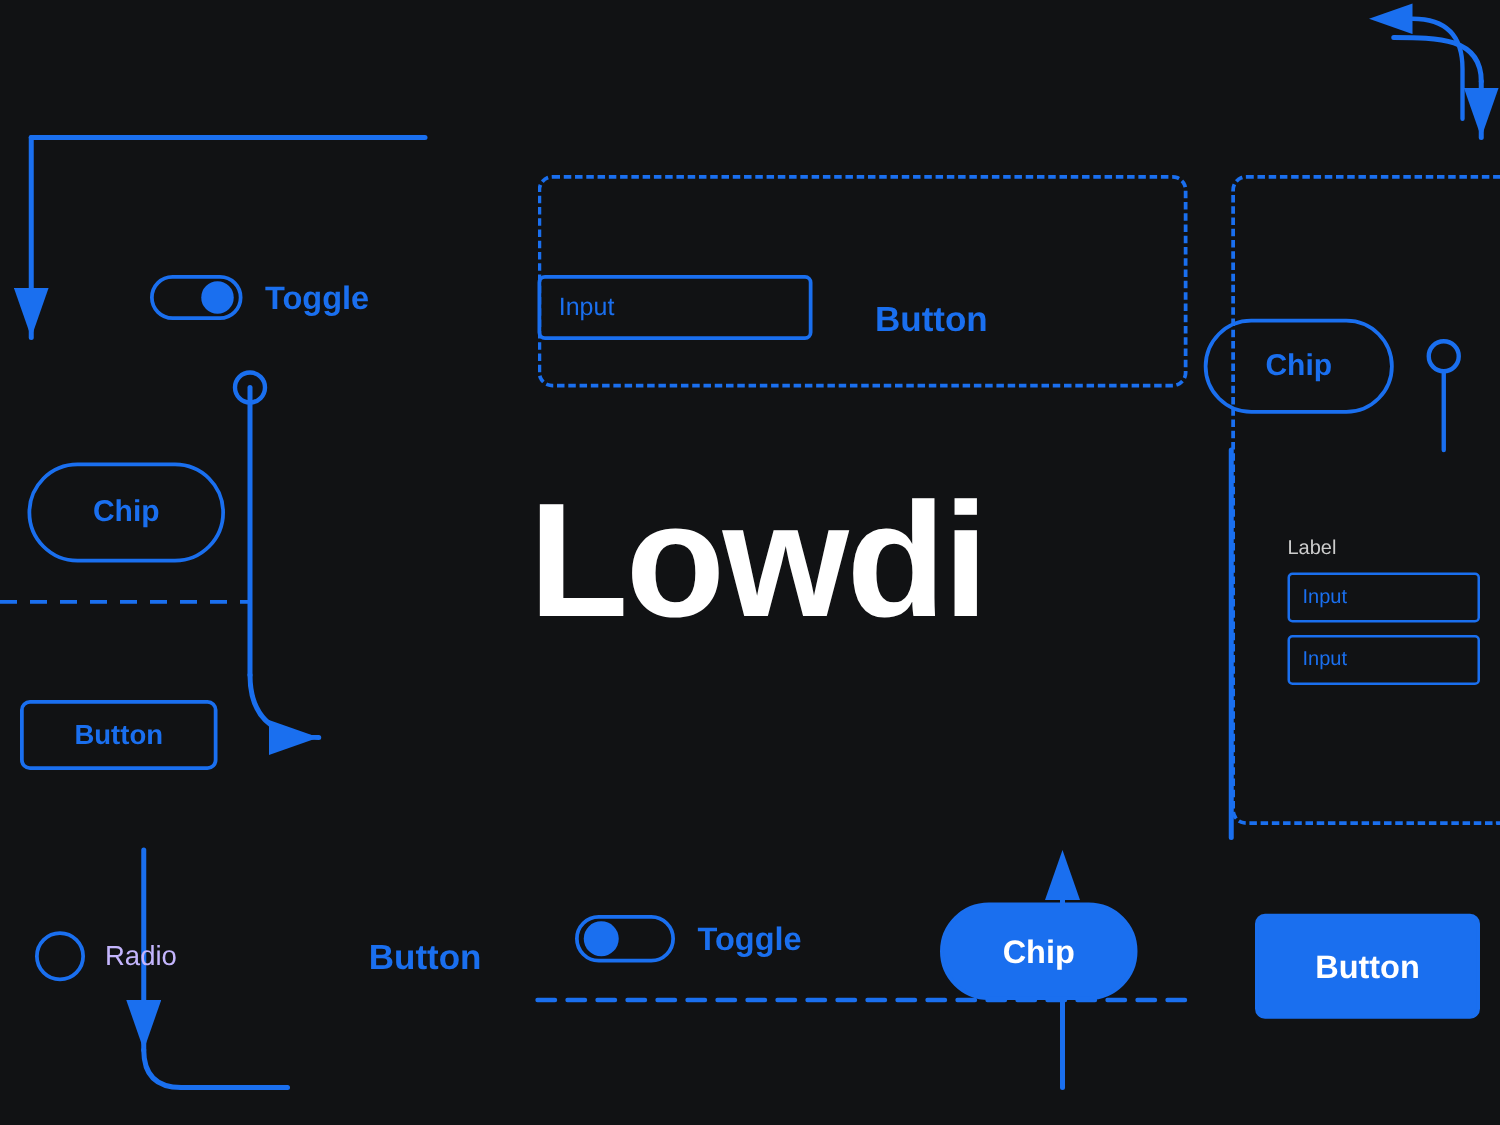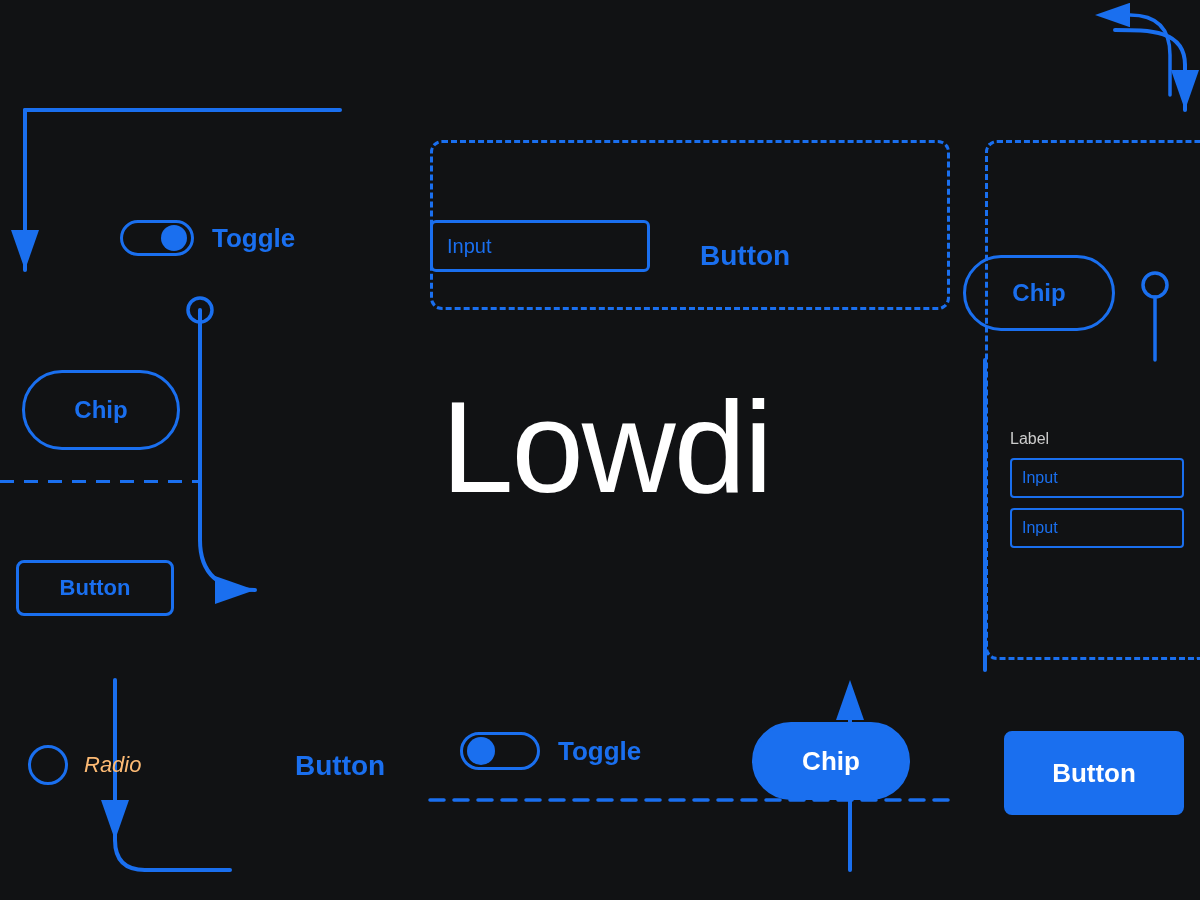--- a/index.html
+++ b/index.html
@@ -22,21 +22,21 @@
     
     .title-block {
       position: absolute;
       left: 50%;
       top: 50%;
       transform: translate(-50%, -52%);
       text-align: center;
     }
     .title-lowdi {
       font-size: 130px;
-      font-weight: 400;
+      font-weight: 700;
       color: #ffffff;
       line-height: 1;
       letter-spacing: -2px;
       margin-left: 12px;
     }
     .title-sub {
       font-size: 38px;
       font-weight: 400;
       color: #cccccc;
       margin-top: 4px;
@@ -191,24 +191,23 @@
       align-items: center;
       gap: 16px;
     }
     .radio-circle {
       width: 40px;
       height: 40px;
       border: 3px solid #1a6fef;
       border-radius: 50%;
     }
     .radio-label {
-      color: #fdba74;
+      color: #c4b5fd;
       font-size: 22px;
       font-weight: 500;
-      font-style: italic;
     }
 
     
     .button-bottom-left {
       bottom: 118px;
       left: 295px;
     }
 
     
     .chip-bottom-center {
@@ -245,21 +244,21 @@
     .button-bottom-right-text {
       color: #ffffff;
       font-size: 26px;
       font-weight: 700;
     }
 
     
     .right-panel {
       top: 430px;
       right: 16px;
-      width: 174px;
+      width: 154px;
     }
     .right-panel-label {
       color: #cccccc;
       font-size: 16px;
       margin-bottom: 10px;
     }
     .right-panel-input {
       width: 100%;
       height: 40px;
       border: 2px solid #1a6fef;

